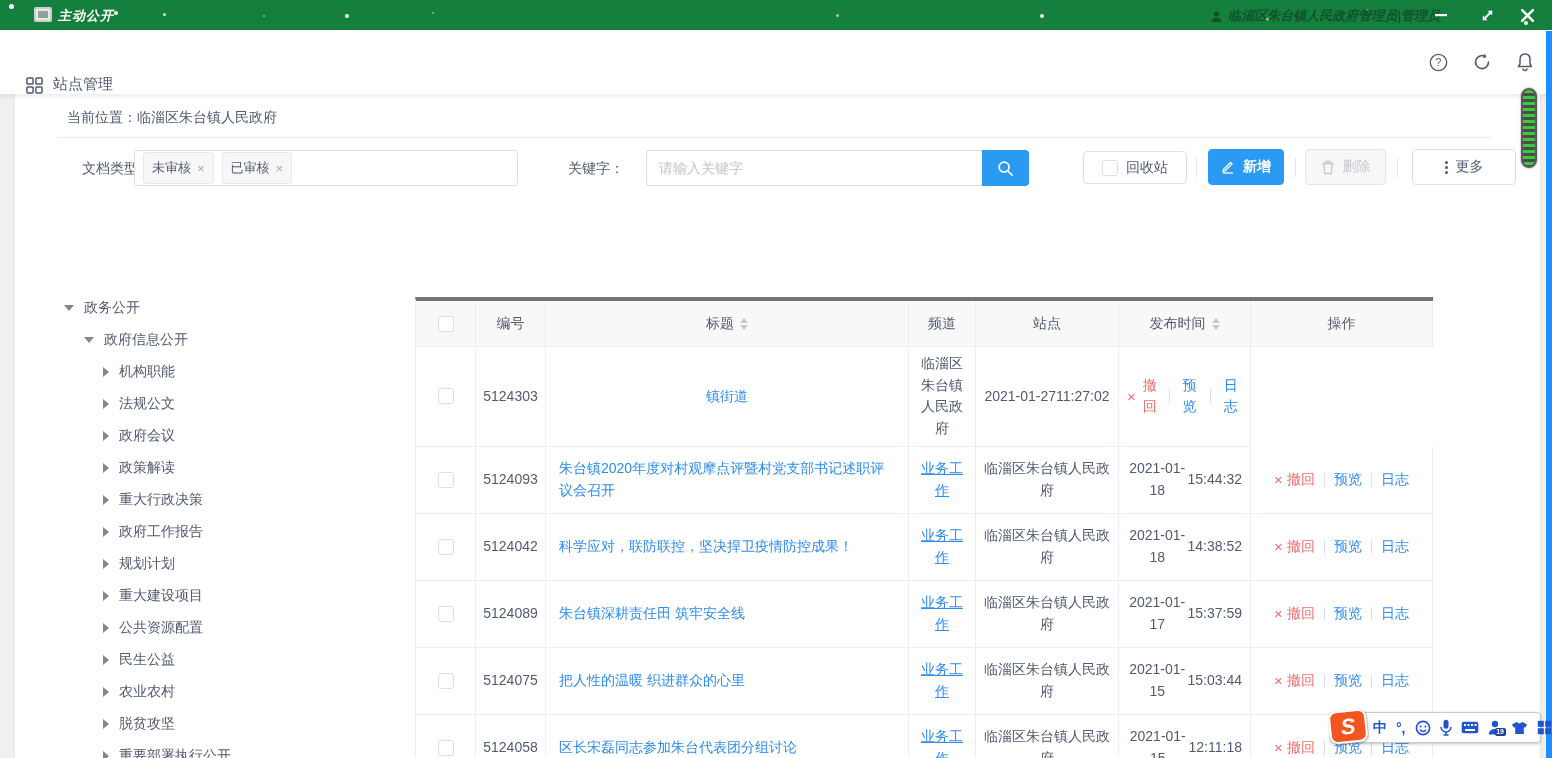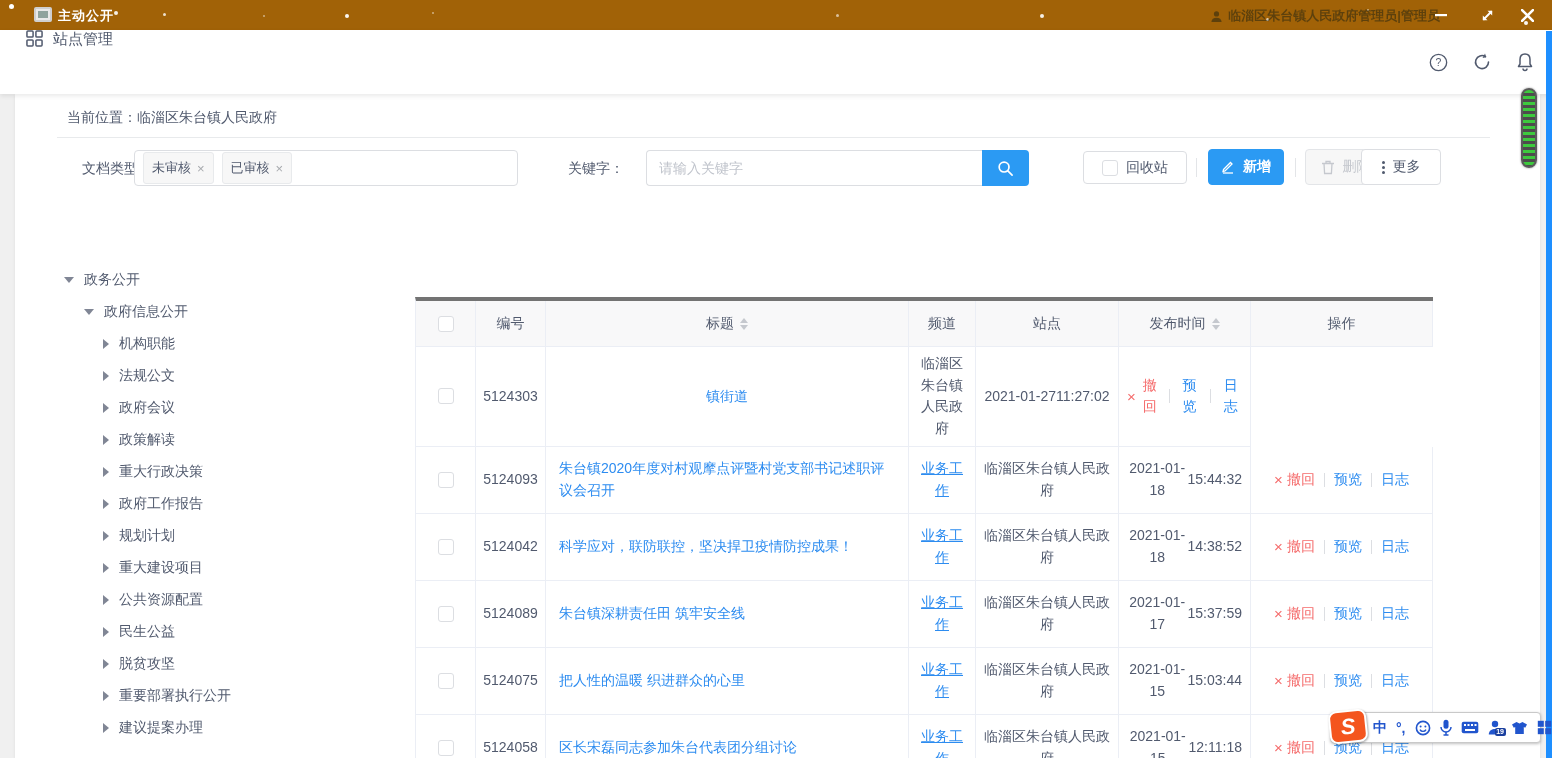--- a/index.html
+++ b/index.html
@@ -1,33 +1,33 @@
 <!DOCTYPE html>
 <html><head>
 <meta charset="utf-8">
 <style>
   * { margin:0; padding:0; box-sizing:border-box; }
   html,body { width:1552px; height:758px; overflow:hidden; }
   body { font-family:"Liberation Sans","DejaVu Sans",sans-serif; color:#515a6e; font-size:14px; background:#f0f0f0; }
   .stage { position:absolute; inset:0; width:1552px; height:758px; overflow:hidden; }
 
   
-  .titlebar { position:absolute; left:0; top:0; width:1552px; height:30px; background:#a16207; }
+  .titlebar { position:absolute; left:0; top:0; width:1552px; height:30px; background:#15803d;font-style:italic; }
   .title-icon { position:absolute; left:34px; top:7px; width:18px; height:15px; background:#e9e9e9; border:2px solid #cfcfcf; border-radius:2px; }
   .title-icon::after { content:""; position:absolute; left:2px; top:2px; right:2px; bottom:2px; background:#8fa39d; }
   .win-title { position:absolute; left:58px; top:7px; color:#ffffff; font-weight:bold; font-size:13px; letter-spacing:1px; }
   .snow { position:absolute; border-radius:50%; background:#fff; }
   .tb-user { position:absolute; right:112px; top:7px; display:flex; align-items:center; gap:5px; color:rgba(10,25,20,0.45); font-size:13px; font-weight:bold; white-space:nowrap; }
   .win-btn { position:absolute; top:0; width:34px; height:30px; display:flex; align-items:center; justify-content:center; }
   .win-btn svg { display:block; }
   .btn-min { right:94px; } .btn-max { right:48px; } .btn-close { right:8px; }
 
   
   .appheader { position:absolute; left:0; top:30px; width:1552px; height:64px; background:#fff; box-shadow:0 2px 5px rgba(0,0,0,0.09); z-index:5; }
-  .nav-left { position:absolute; left:26px; top:0; height:64px; display:flex; align-items:flex-start; gap:10px; font-size:15px; color:#515a6e; }
+  .nav-left { position:absolute; left:26px; top:0; height:64px; display:flex; align-items:flex-end; gap:10px; font-size:15px; color:#515a6e; }
   .hdr-icons { position:absolute; right:18px; top:0; height:64px; display:flex; align-items:center; gap:24px; }
   .hdr-icons svg { display:block; }
 
   
   .card { position:absolute; left:15px; top:94px; width:1525px; height:664px; background:#fff; box-shadow:0 1px 3px rgba(0,0,0,0.08); overflow:hidden; }
   .blue-strip { position:absolute; right:0; top:31px; width:6px; height:727px; background:#1e8fff; z-index:9; }
   .scroll-thumb { position:absolute; right:15px; top:88px; width:16px; height:80px; z-index:10;
     background:repeating-linear-gradient(180deg,#3dc93d 0 3px,#4c4c4c 3px 6px);
     border:2px solid #5a5a5a; border-radius:8px; box-shadow:0 0 2px rgba(0,0,0,.5); }
 
@@ -44,33 +44,33 @@
   .kw-wrap { position:absolute; left:622px; top:150px; width:383px; height:41px; display:flex;margin-left:24px; }
   .kw-input { flex:1; height:36px; border:1px solid #dcdee2; border-right:none; border-radius:4px 0 0 4px; padding:0 12px; font-size:14px; color:#515a6e; outline:none; font-family:inherit; }
   .kw-input::placeholder { color:#c0c4cc; }
   .kw-btn { width:47px; height:36px; background:#2b9af3; border:none; border-radius:0 4px 4px 0; display:flex; align-items:center; justify-content:center; cursor:pointer; }
 
   
   .btn { position:absolute; top:149px; height:36px; border-radius:4px; display:flex; align-items:center; justify-content:center; gap:8px; font-size:14px; cursor:pointer; border:1px solid #dcdee2; background:#fff; color:#515a6e; }
   .btn-recycle { left:1083px; width:104px; top:151px; height:33px; }
   .btn-add { left:1208px; width:76px; background:#2b9af3; border-color:#2b9af3; color:#fff; font-weight:bold; }
   .btn-del { left:1305px; width:81px; background:#f7f7f7; border-color:#e3e5e8; color:#c5c8ce; cursor:not-allowed; }
-  .btn-more { left:1361px; width:80px; }
+  .btn-more { left:1412px; width:104px; }
   .vsep { position:absolute; top:158px; width:1px; height:19px; background:#e3e5e8; }
   .checkbox { display:inline-block; width:16px; height:16px; border:1px solid #dcdee2; border-radius:3px; background:#fff; }
   .dots3 { display:inline-flex; flex-direction:column; gap:2px; }
   .dots3 i { width:3px; height:3px; border-radius:50%; background:#515a6e; }
 
   
   .tree { position:absolute; left:30px; top:264px; width:380px; }
   .tree-item { height:32px; display:flex; align-items:center; cursor:pointer; }
   .tree-item .arrow { width:0; height:0; margin-right:10px; }
   .arrow.down { border-left:5px solid transparent; border-right:5px solid transparent; border-top:6px solid #808695; }
   .arrow.right { border-top:5px solid transparent; border-bottom:5px solid transparent; border-left:6px solid #808695; }
-  .lvl0 { padding-left:34px; } .lvl1 { padding-left:54px; } .lvl2 { padding-left:73px; }
+  .lvl0 { padding-left:34px;margin-top:28px; } .lvl1 { padding-left:54px; } .lvl2 { padding-left:73px; }
   .tree-label { font-size:14px; color:#515a6e; }
 
   
   .tbl { position:absolute; left:415px; top:297px; width:1018px; border-top:4px solid #737373; border-left:1px solid #ebeef5; font-size:14px; }
   .tr { display:grid; grid-template-columns:60px 70px 363px 67px 143px 132px 182px; }
   .td, .th { border-right:1px solid #ebeef5; border-bottom:1px solid #ebeef5; display:flex; align-items:center; justify-content:center; text-align:center; padding:6px 8px; line-height:1.55; }
   .th { height:46px; background:#f8f8f9; color:#515a6e; }
   .tr.body .td { min-height:67px; }
   .td.left { justify-content:flex-start; text-align:left; padding-left:13px; padding-right:13px; }
   .link { color:#2d8cf0; cursor:pointer; }
@@ -274,20 +274,24 @@
     <div class="tree-item lvl2">
         <span class="arrow right"></span>
         <span class="tree-label">公共资源配置</span>
       </div>
     <div class="tree-item lvl2">
         <span class="arrow right"></span>
         <span class="tree-label">民生公益</span>
       </div>
     <div class="tree-item lvl2">
         <span class="arrow right"></span>
+        <span class="tree-label">农业农村</span>
+      </div>
+    <div class="tree-item lvl2">
+        <span class="arrow right"></span>
         <span class="tree-label">脱贫攻坚</span>
       </div>
     <div class="tree-item lvl2">
         <span class="arrow right"></span>
         <span class="tree-label">重要部署执行公开</span>
       </div>
     <div class="tree-item lvl2">
         <span class="arrow right"></span>
         <span class="tree-label">建议提案办理</span>
       </div>

